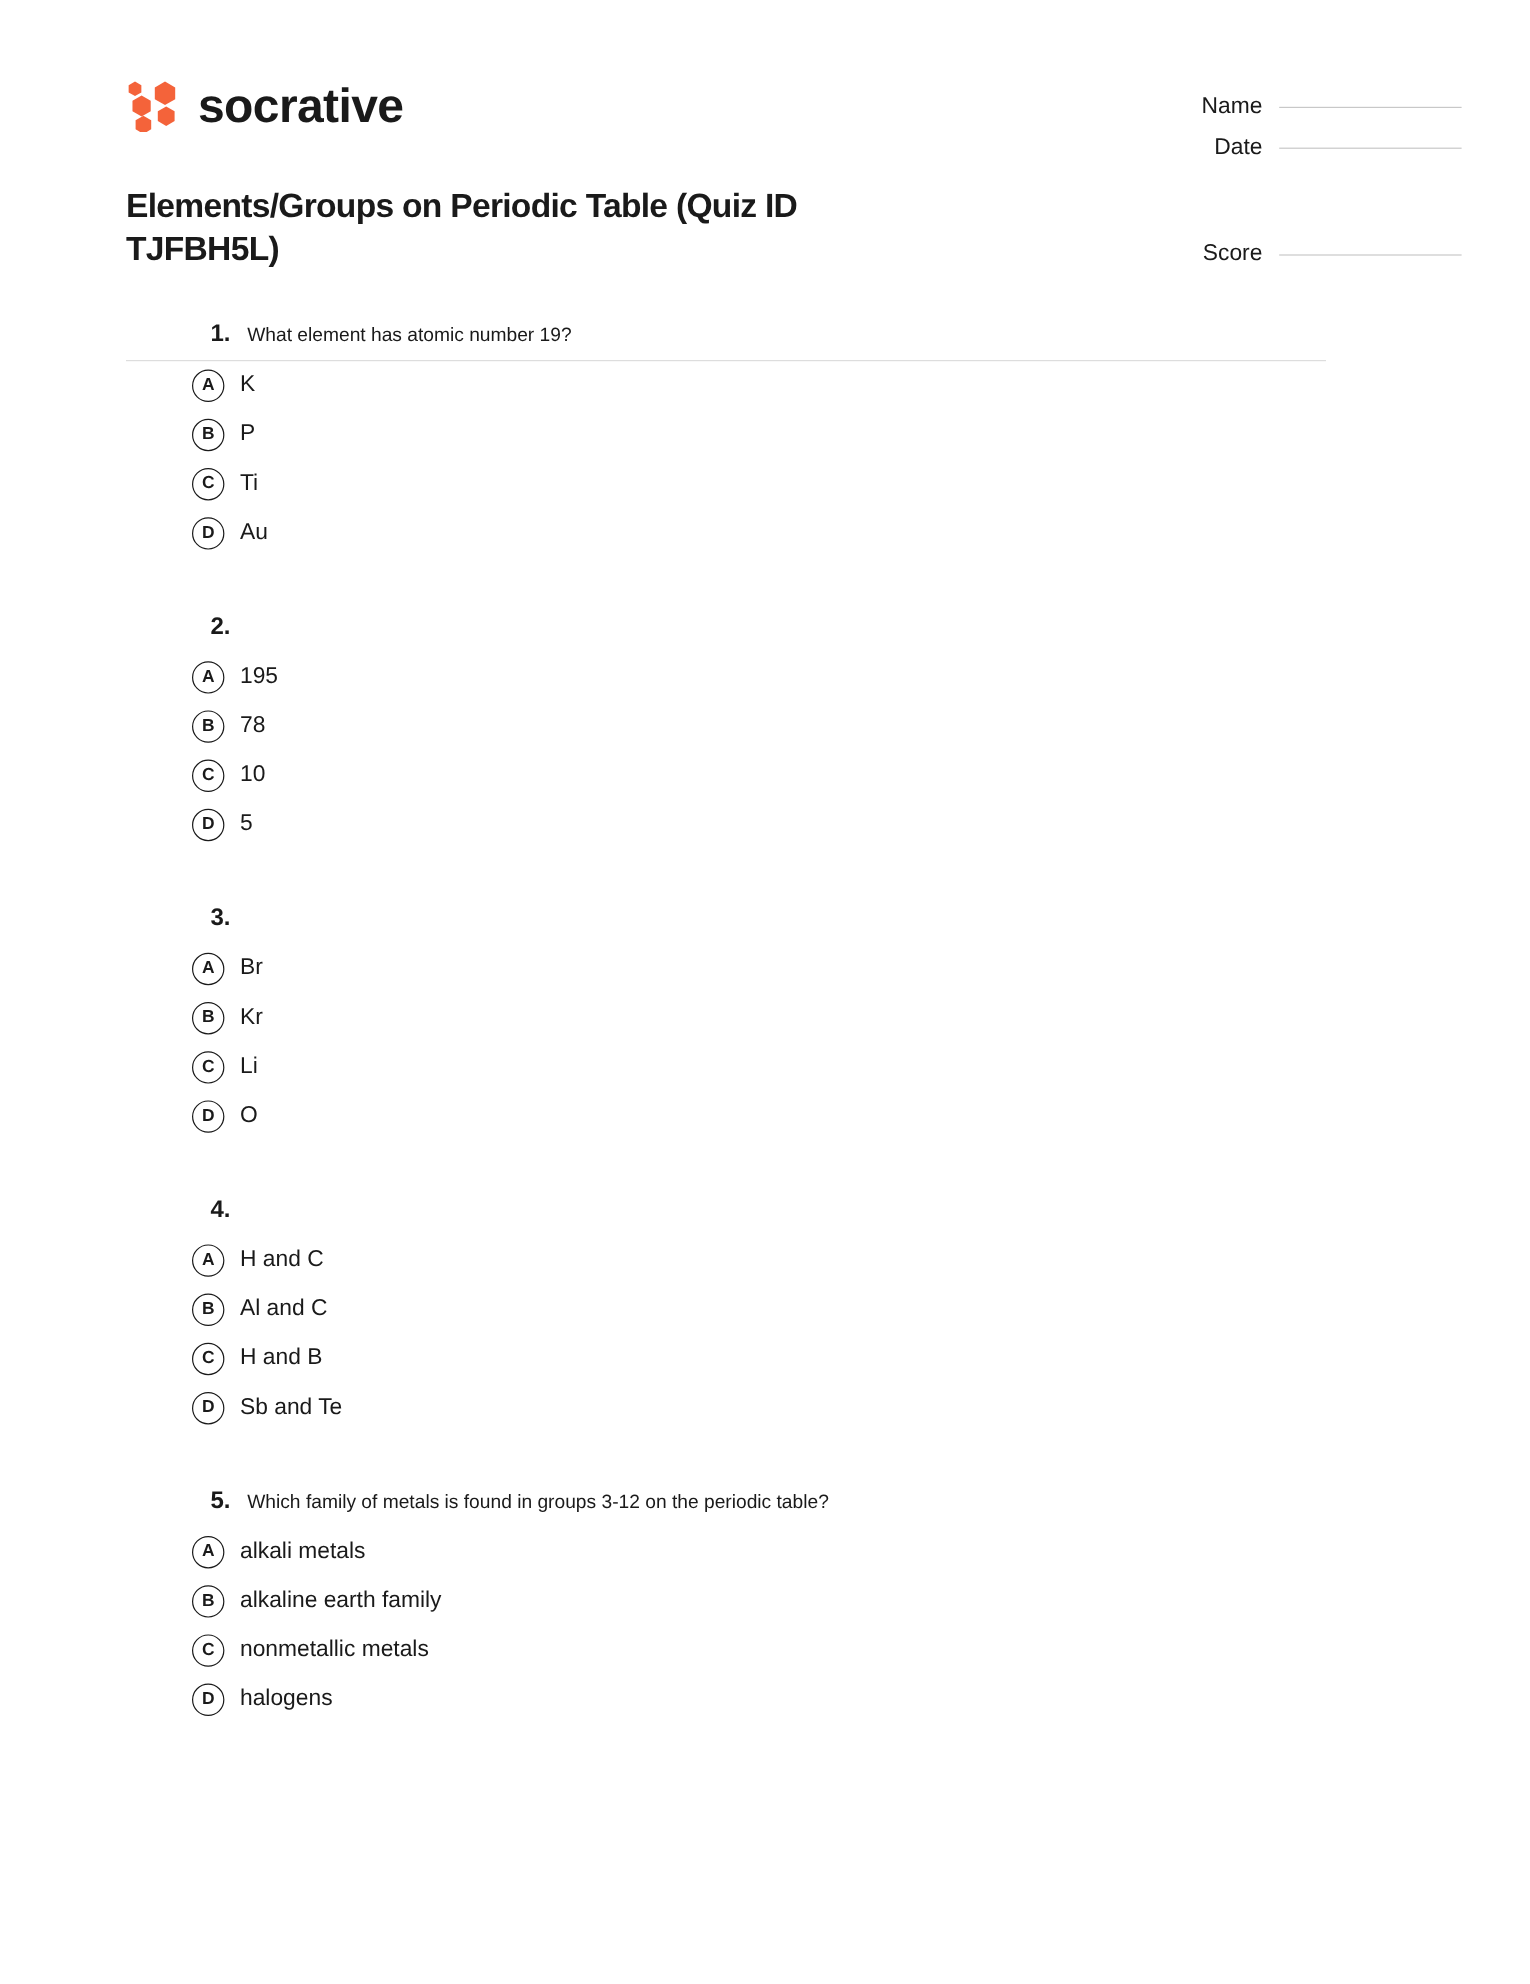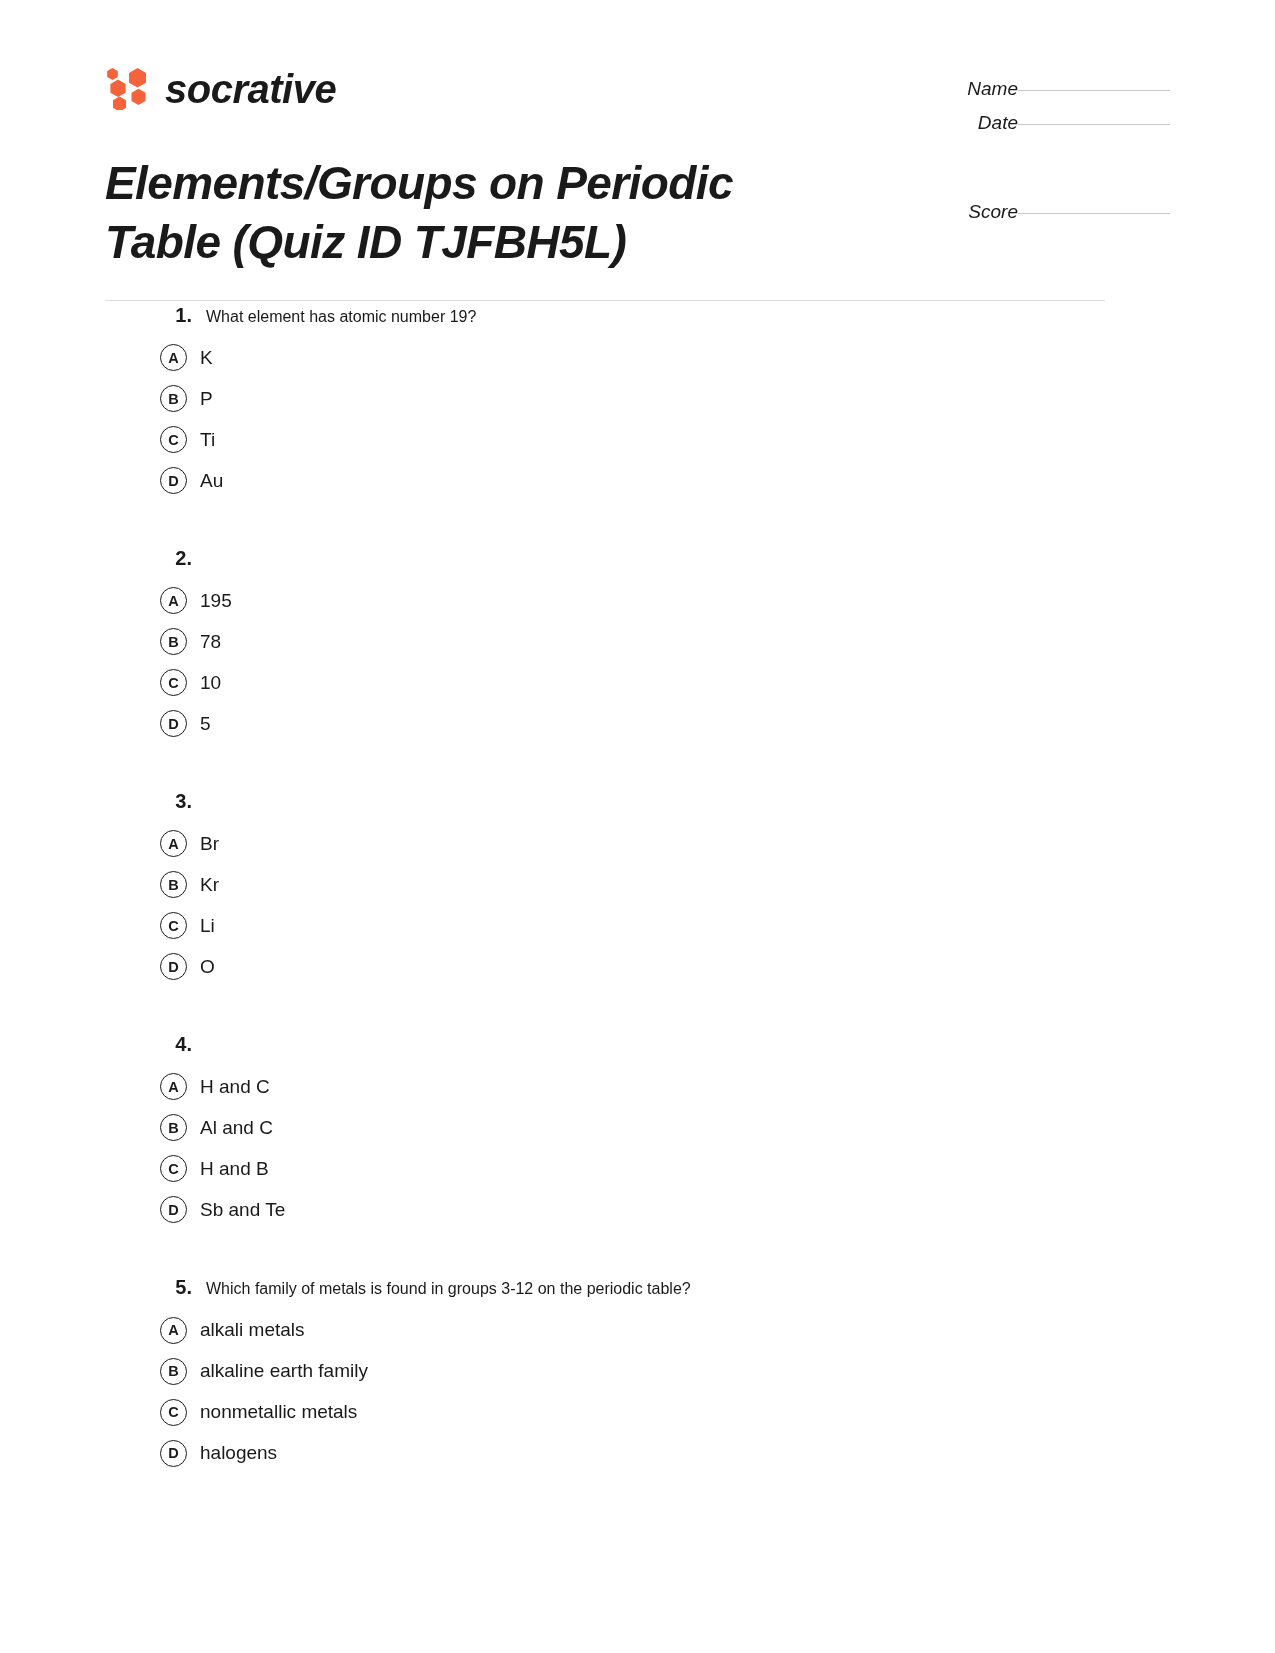--- a/index.html
+++ b/index.html
@@ -18,25 +18,24 @@
     width: 1275px;
     height: 1653px;
     background: #ffffff;
     padding: 0;
     overflow: hidden;
   }
 
   
   .header {
     position: relative;
-    padding: 60px 105px 0 105px;
+    padding: 60px 57px 0 105px;
     display: flex;
     justify-content: space-between;
     align-items: flex-start;
-    font-style: italic;
   }
 
   .brand-col {
     width: 700px;
   }
 
   .logo-row {
     display: flex;
     align-items: center;
     height: 56px;
@@ -55,21 +54,21 @@
     font-weight: 700;
     letter-spacing: -0.5px;
     color: #1a1a1a;
     line-height: 1;
     position: relative;
     top: 1px;
   }
 
   .quiz-title {
     margin-top: 38px;
-    font-size: 46px;
+    font-size: 28px;
     font-weight: 700;
     line-height: 1.28;
     letter-spacing: -0.6px;
     color: #1a1a1a;
     max-width: 680px;
   }
 
   
   .meta-col {
     width: 255px;
@@ -80,20 +79,21 @@
     display: flex;
     align-items: baseline;
     justify-content: flex-end;
     margin-bottom: 12px;
   }
 
   .meta-label {
     font-size: 19px;
     color: #1a1a1a;
     text-align: right;
+    margin-right: 14px;
     white-space: nowrap;
   }
 
   .meta-line {
     display: block;
     width: 152px;
     height: 0;
     border-bottom: 1.5px solid #c8c8c8;
     position: relative;
     top: -4px;

